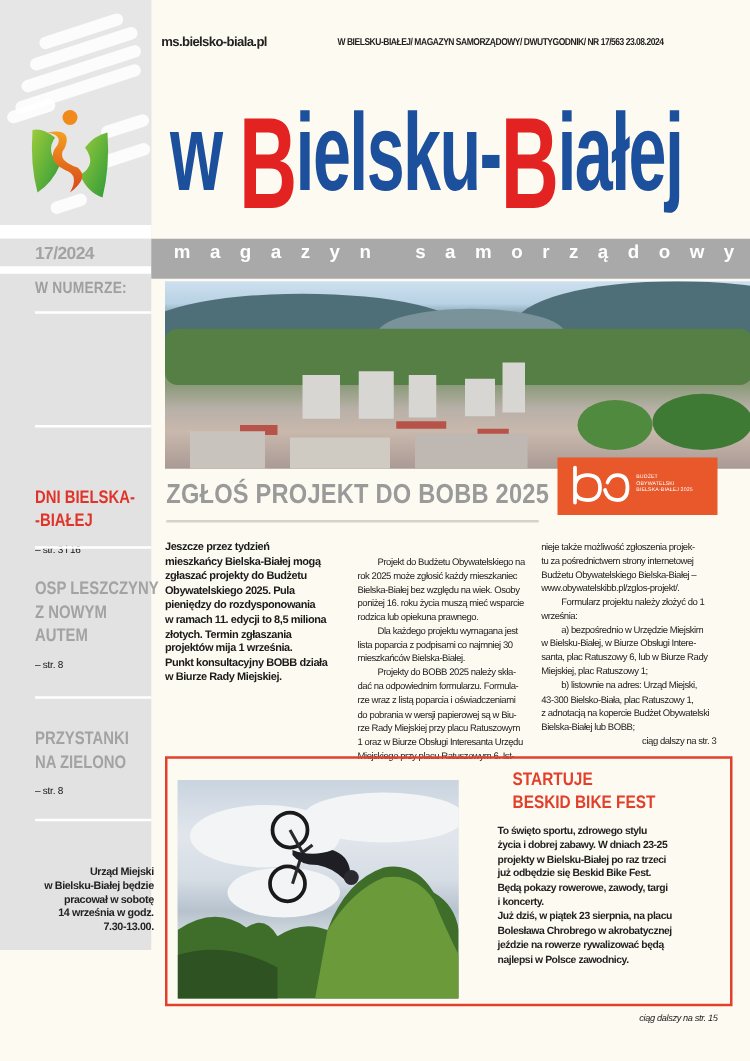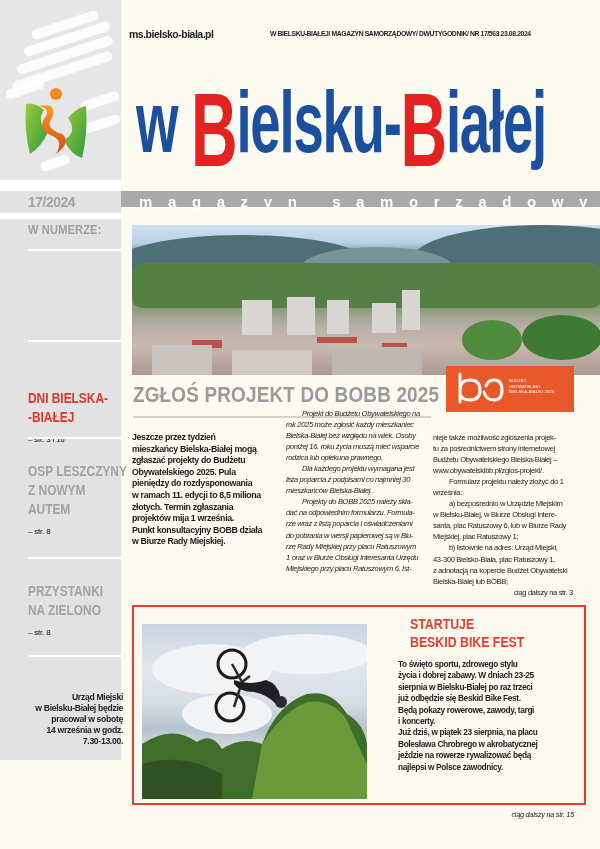--- a/index.html
+++ b/index.html
@@ -71,21 +71,21 @@
   .masthead {
     position: absolute; left: 136px; top: 72px; height: 100px; white-space: nowrap;
     font-family: "Liberation Sans", sans-serif; font-weight: bold;
     font-size: 88px; line-height: 100px; letter-spacing: -2px;
     transform: scaleX(0.62); transform-origin: left top;
   }
   .masthead .blue { color: #1c4f9c; }
   .masthead .red { color: #e32222; font-size: 104px; vertical-align: -14px; }
 
   .mag-bar {
-    position: absolute; left: 121px; top: 191px; width: 479px; height: 16px;
+    position: absolute; left: 121px; top: 191px; width: 479px; height: 32px;
     background: #a9a9a9;
   }
   .mag-bar span {
     position: absolute; left: 18px; top: 2px; color: #fff; font-size: 15px; font-weight: bold;
     letter-spacing: 15.6px; white-space: nowrap;
   }
 
   
   .city-photo {
     position: absolute; left: 132px; top: 225px; width: 468px; height: 150px;
@@ -120,21 +120,21 @@
     position: absolute; left: 132px; top: 432px; width: 150px; font-size: 8.8px; font-weight: bold;
     line-height: 11.6px; color: #1a1a1a; letter-spacing: -0.35px;
   }
   .lead span { display: block; white-space: nowrap; }
   .col {
     position: absolute; font-size: 7.6px; line-height: 11.05px; color: #222;
     letter-spacing: -0.35px;
   }
   .col span { display: block; white-space: nowrap; }
   .col .ind { padding-left: 16px; }
-  .col2 { left: 286px; top: 408px; width: 140px; font-style: italic; }
+  .col2 { left: 286px; top: 444px; width: 140px; }
   .col3 { left: 433px; top: 432px; width: 140px; }
   .more-link { text-align: right; }
 
   
   .bike-box {
     position: absolute; left: 132px; top: 605px; width: 454px; height: 200px;
     border: 2px solid #e1402c;
   }
   .bike-photo {
     position: absolute; left: 8px; top: 17px; width: 225px; height: 175px; overflow: hidden;
@@ -342,21 +342,21 @@
       <path d="M0 140 Q40 128 80 150 L80 175 L0 175Z" fill="#2e5222"></path>
     </svg>
   </div>
   <div class="bike-title">
     <div>STARTUJE</div>
     <div>BESKID BIKE FEST</div>
   </div>
   <div class="bike-text">
     <span>To święto sportu, zdrowego stylu</span>
     <span>życia i dobrej zabawy. W dniach 23-25</span>
-    <span>sierpnia w Bielsku-Białej po raz trzeci</span>
+    <span>projekty w Bielsku-Białej po raz trzeci</span>
     <span>już odbędzie się Beskid Bike Fest.</span>
     <span>Będą pokazy rowerowe, zawody, targi</span>
     <span>i koncerty.</span>
     <span>Już dziś, w piątek 23 sierpnia, na placu</span>
     <span>Bolesława Chrobrego w akrobatycznej</span>
     <span>jeździe na rowerze rywalizować będą</span>
     <span>najlepsi w Polsce zawodnicy.</span>
   </div>
   <div class="bike-more">ciąg dalszy na str. 15</div>
 </div>

